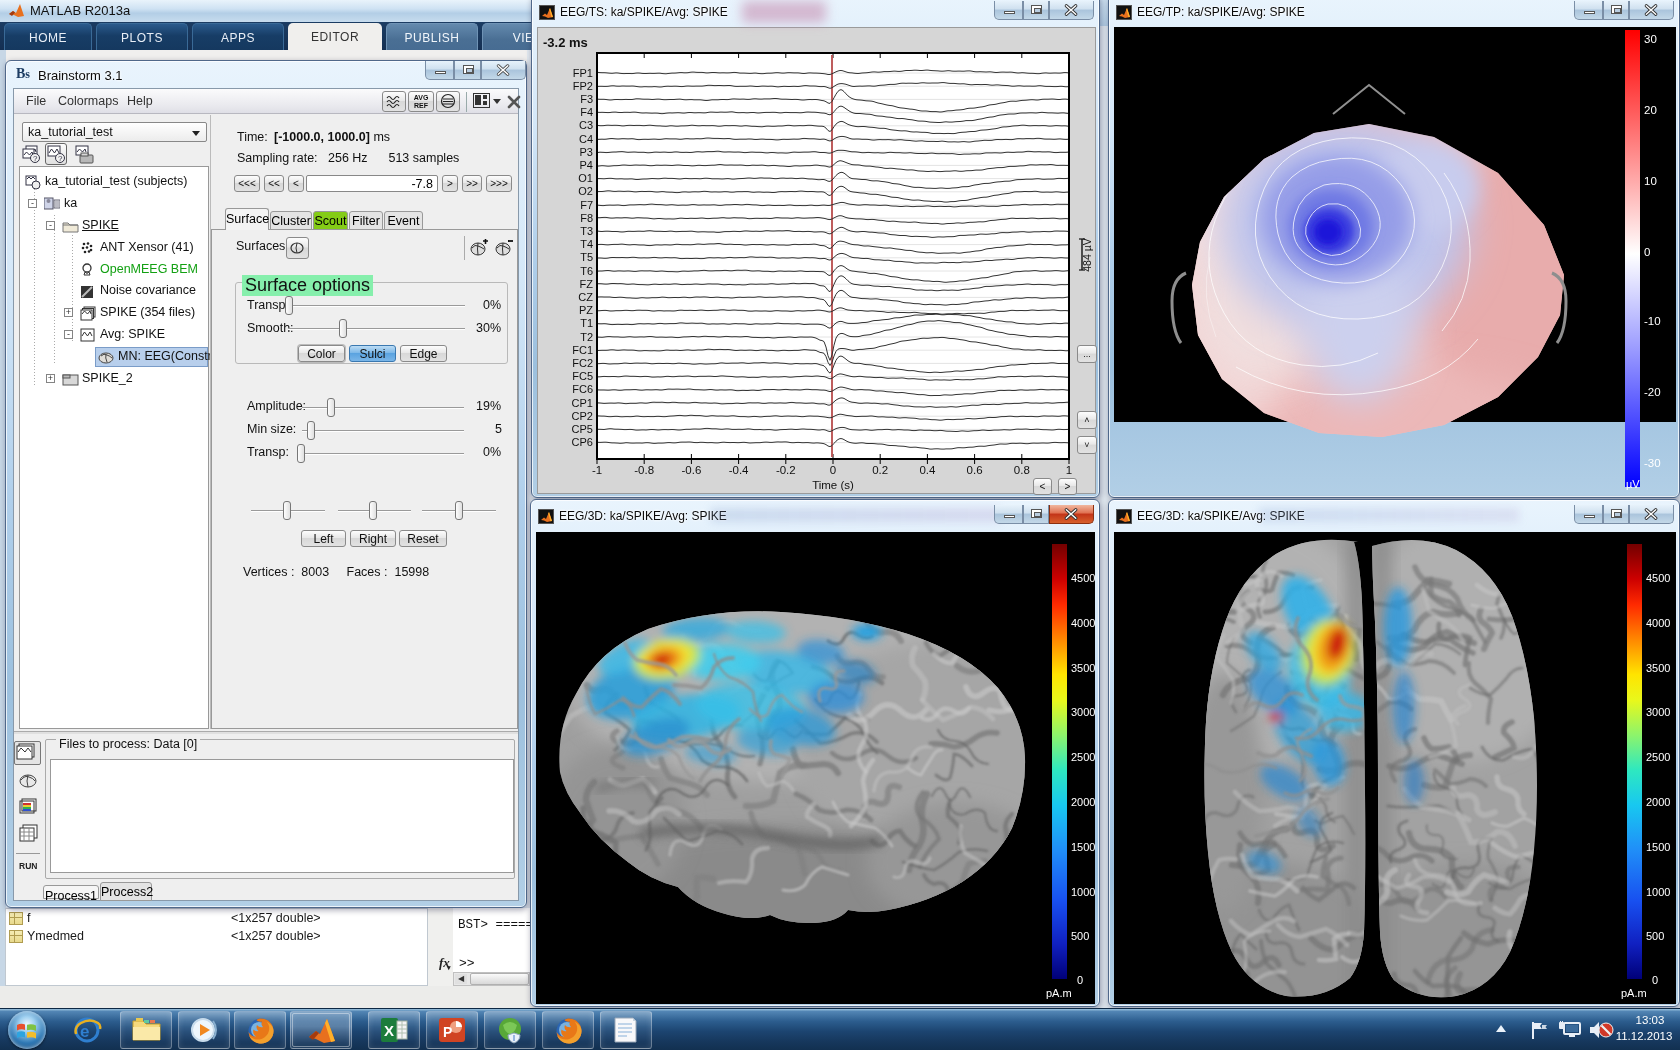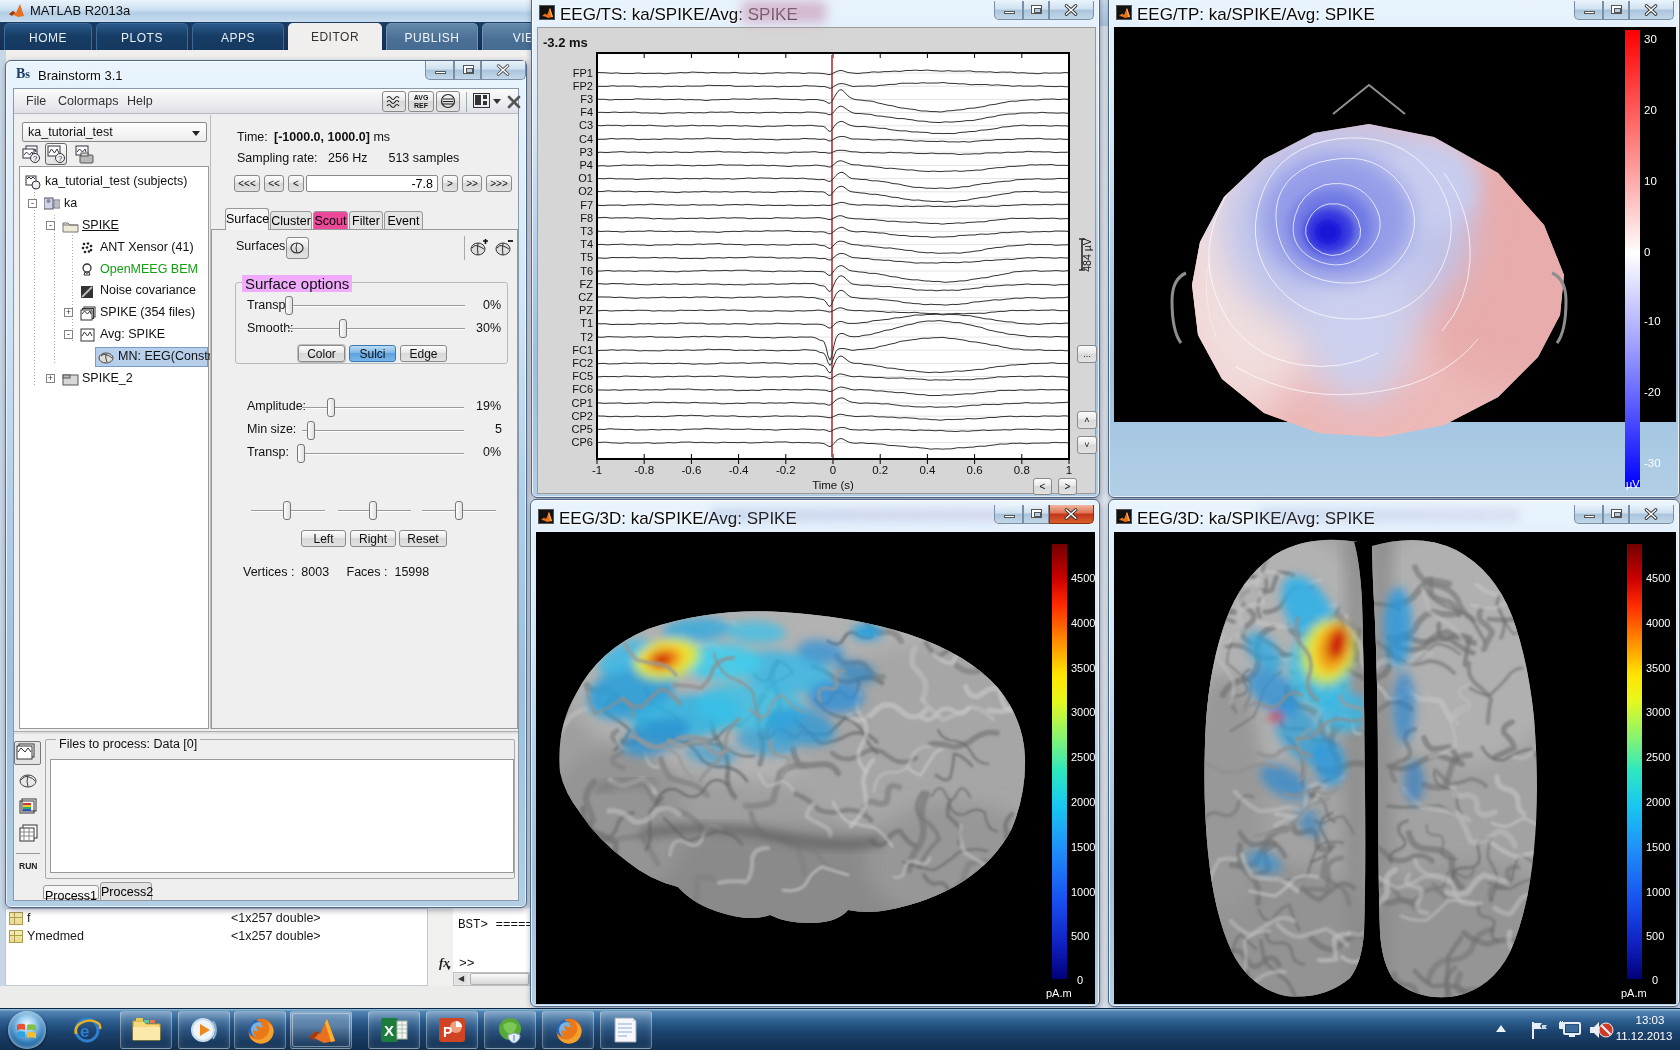--- a/index.html
+++ b/index.html
@@ -19,35 +19,35 @@
 .wsval{position:absolute;left:225px;font-size:12.5px;color:#1a1a1a;}
 .gicon{position:absolute;width:14px;height:13px;background:linear-gradient(180deg,#f5ecb4,#e8d98c);border:1px solid #b09c50;}
 .gicon:before{content:"";position:absolute;left:4px;top:0;width:1px;height:12px;background:#b09c50;}
 .gicon:after{content:"";position:absolute;left:0;top:4px;width:13px;height:1px;background:#b09c50;}
 #cmdWin{left:453px;top:908px;width:77px;height:64px;background:#fff;overflow:hidden;}
 #cmdGutter{left:428px;top:908px;width:25px;height:100px;background:#f0f0ee;}
 .mono{font-family:"Liberation Mono",monospace;}
 #statusArea{left:0;top:986px;width:535px;height:22px;background:#ececea;}
 
 .awin{position:absolute;border:1px solid #50688a;border-radius:6px;background:linear-gradient(180deg,#e9f4fd 0%,#d4e7f8 26%,#b0cfeb 52%,#9cc0de 74%,#b2cfe6 100%);box-shadow:inset 0 0 0 1px rgba(255,255,255,0.75), 1px 2px 6px rgba(0,0,40,0.35);}
-.awin .cap{position:absolute;left:8px;font-size:17px;color:#0a0a0a;white-space:nowrap;text-shadow:0 0 3px #fff,0 0 3px #fff;}
+.awin .cap{position:absolute;left:8px;font-size:12px;color:#0a0a0a;white-space:nowrap;text-shadow:0 0 3px #fff,0 0 3px #fff;}
 .capbtns{position:absolute;display:flex;}
 .cbtn{height:19px;border:1px solid #7a8ea6;border-top:none;background:linear-gradient(180deg,#e7f2fb 0%,#cfe0ef 45%,#aac4dc 50%,#c3d8e8 100%);position:relative;}
 .cbtn.first{border-radius:0 0 0 5px;}
 .cbtn.last{border-radius:0 0 5px 0;}
 .cbtn.red{background:linear-gradient(180deg,#f0b8a0 0%,#e07050 45%,#c23418 50%,#d8602c 100%);border-color:#8c3010;}
 .glyph-min{position:absolute;left:50%;top:54%;width:11px;height:3px;margin-left:-5px;background:#fff;border:1px solid #555;}
 .glyph-max{position:absolute;left:50%;top:50%;width:11px;height:9px;margin:-5px 0 0 -5px;background:#fff;border:1px solid #555;}
 .glyph-max:after{content:"";position:absolute;left:2px;top:2px;width:5px;height:3px;background:#b9cde0;border:1px solid #555;}
 .glyph-x{position:absolute;left:0;top:0;width:100%;height:100%;}
 
 .jgray{background:#efefef;}
 .jbtn{position:absolute;background:linear-gradient(180deg,#fdfdfd,#e8e8e8 45%,#d8d8d8 50%,#e2e2e2);border:1px solid #8a8a8a;border-radius:3px;font-size:12px;color:#111;text-align:center;}
 .grp{position:absolute;border:1px solid #b9b9b9;border-radius:3px;}
-.grp .gt{position:absolute;left:6px;top:-8px;background:#f0abfc;padding:0 3px;font-size:15px;color:#111;}
+.grp .gt{position:absolute;left:6px;top:-8px;background:#86efac;padding:0 3px;font-size:18px;color:#111;}
 .slider-track{position:absolute;height:2px;background:#9a9a9a;border-bottom:1px solid #fff;}
 .slider-knob{position:absolute;width:8px;height:19px;background:linear-gradient(90deg,#fdfdfd,#e0e0e0);border:1px solid #777;border-radius:3px;}
 .lbl{position:absolute;font-size:12.5px;color:#111;white-space:nowrap;}
 .lblb{position:absolute;font-size:12.5px;font-weight:bold;color:#111;white-space:nowrap;}
 
 .trow{position:absolute;font-size:12.5px;color:#111;white-space:nowrap;}
 .pm{position:absolute;width:9px;height:9px;border:1px solid #848484;background:#fff;font-size:9px;line-height:7px;text-align:center;color:#333;}
 
 .vline{position:absolute;background:#a0a0a0;}
 </style>
@@ -243,21 +243,21 @@
       <div class="jbtn" style="left:274px;top:86px;width:16px;height:17px;font-size:10px;line-height:16px;">&lt;</div>
       <div class="abs" style="left:292px;top:86px;width:132px;height:17px;background:#fff;border:1px solid #888;border-radius:2px;">
         <div class="abs" style="right:4px;top:1px;font-size:12.5px;">-7.8</div>
       </div>
       <div class="jbtn" style="left:428px;top:86px;width:16px;height:17px;font-size:10px;line-height:16px;">&gt;</div>
       <div class="jbtn" style="left:448px;top:86px;width:20px;height:17px;font-size:10px;line-height:16px;">&gt;&gt;</div>
       <div class="jbtn" style="left:472px;top:86px;width:26px;height:17px;font-size:10px;line-height:16px;">&gt;&gt;&gt;</div>
       <div class="abs" style="left:197px;top:140px;width:307px;height:500px;background:#efefef;border:1px solid #999;"></div>
       <div class="abs" style="left:211px;top:119px;width:44px;height:22px;background:#f4f4f4;border:1px solid #999;border-bottom:none;border-radius:3px 3px 0 0;font-size:12.5px;text-align:center;line-height:21px;">Surface</div>
       <div class="abs" style="left:256px;top:122px;width:42px;height:19px;background:#e4e4e4;border:1px solid #999;border-radius:3px 3px 0 0;font-size:12.5px;text-align:center;line-height:18px;">Cluster</div>
-      <div class="abs" style="left:299px;top:122px;width:35px;height:19px;background:#ec4899;border:1px solid #999;border-radius:3px 3px 0 0;font-size:12.5px;text-align:center;line-height:18px;">Scout</div>
+      <div class="abs" style="left:299px;top:122px;width:35px;height:19px;background:#84cc16;border:1px solid #999;border-radius:3px 3px 0 0;font-size:12.5px;text-align:center;line-height:18px;">Scout</div>
       <div class="abs" style="left:335px;top:122px;width:34px;height:19px;background:#e4e4e4;border:1px solid #999;border-radius:3px 3px 0 0;font-size:12.5px;text-align:center;line-height:18px;">Filter</div>
       <div class="abs" style="left:370px;top:122px;width:39px;height:19px;background:#e4e4e4;border:1px solid #999;border-radius:3px 3px 0 0;font-size:12.5px;text-align:center;line-height:18px;">Event</div>
       <div class="lbl" style="left:222px;top:150px;">Surfaces:</div>
       <div class="jbtn" style="left:272px;top:148px;width:23px;height:22px;"><svg width="21" height="20">
           <ellipse cx="10" cy="10" rx="6" ry="5" fill="none" stroke="#333" stroke-width="1.2"></ellipse>
           <path d="M10 5 q-2 5 0 10" stroke="#333" fill="none"></path>
         </svg></div>
       <div class="vline" style="left:450px;top:147px;width:1px;height:24px;background:#aaa;"></div>
       <div class="abs" style="left:455px;top:150px;"><svg width="20" height="17">
           <ellipse cx="9" cy="10" rx="7" ry="6" fill="#ddd" stroke="#333"></ellipse>

